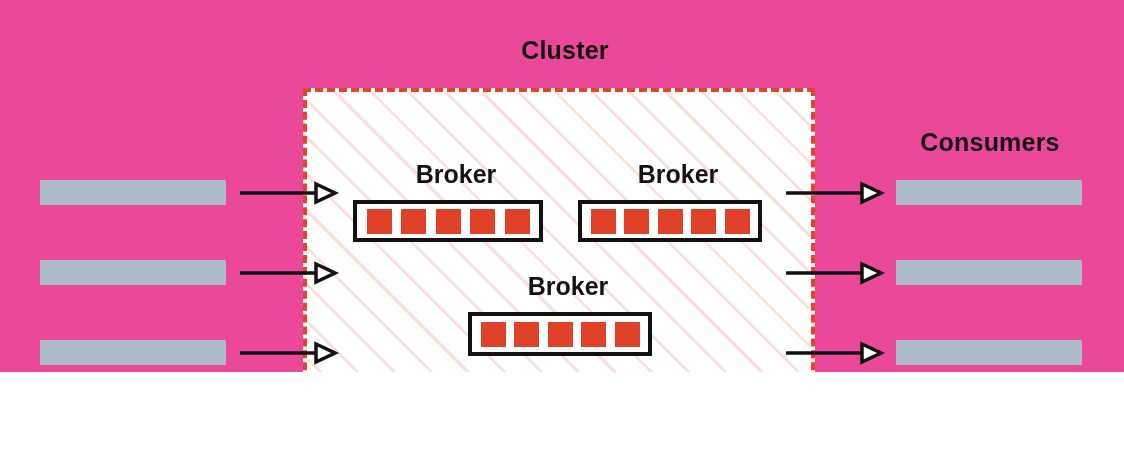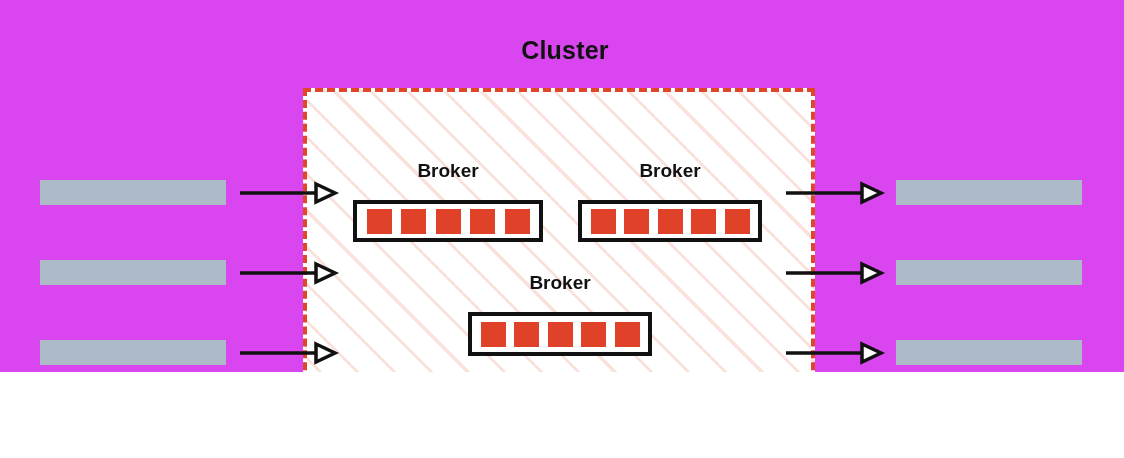--- a/index.html
+++ b/index.html
@@ -7,21 +7,21 @@
     padding: 0;
     background: #ffffff;
   }
   body {
     font-family: "Liberation Sans", sans-serif;
   }
   #canvas {
     position: relative;
     width: 1124px;
     height: 372px;
-    background: #d946ef;
+    background: #ec4899;
     overflow: hidden;
   }
 
   
   .heading {
     position: absolute;
     font-size: 25px;
     font-weight: 600;
     color: #121212;
     letter-spacing: 0.2px;
@@ -52,25 +52,25 @@
         rgba(224, 70, 39, 0.00) 26px
     );
   }
 
   
   .broker {
     position: absolute;
   }
   .broker-label {
     position: absolute;
-    left: 0;
+    left: 8px;
     top: -40px;
     width: 100%;
     text-align: center;
-    font-size: 19px;
+    font-size: 25px;
     font-weight: 600;
     color: #121212;
     white-space: nowrap;
   }
   .broker-box {
     position: absolute;
     left: 0;
     top: 0;
     width: 100%;
     height: 100%;
@@ -157,20 +157,21 @@
       <div class="partition"></div>
       <div class="partition"></div>
       <div class="partition"></div>
     </div>
   </div>
 
   <div class="bar" id="producer-bar-0"></div>
   <div class="bar" id="producer-bar-1"></div>
   <div class="bar" id="producer-bar-2"></div>
 
+  <div class="heading" id="consumers-heading">Consumers</div>
   <div class="bar" id="consumer-bar-0"></div>
   <div class="bar" id="consumer-bar-1"></div>
   <div class="bar" id="consumer-bar-2"></div>
 
   <svg class="arrow-svg" id="arrow-producer-0" width="96" height="26">
     <line x1="0" y1="13" x2="78" y2="13" stroke="#111111" stroke-width="3.5"></line>
     <polygon points="76,4 95,13 76,22" fill="#ffffff" stroke="#111111" stroke-width="3.5" stroke-linejoin="miter"></polygon>
   </svg>
   <svg class="arrow-svg" id="arrow-producer-1" width="96" height="26">
     <line x1="0" y1="13" x2="78" y2="13" stroke="#111111" stroke-width="3.5"></line>

